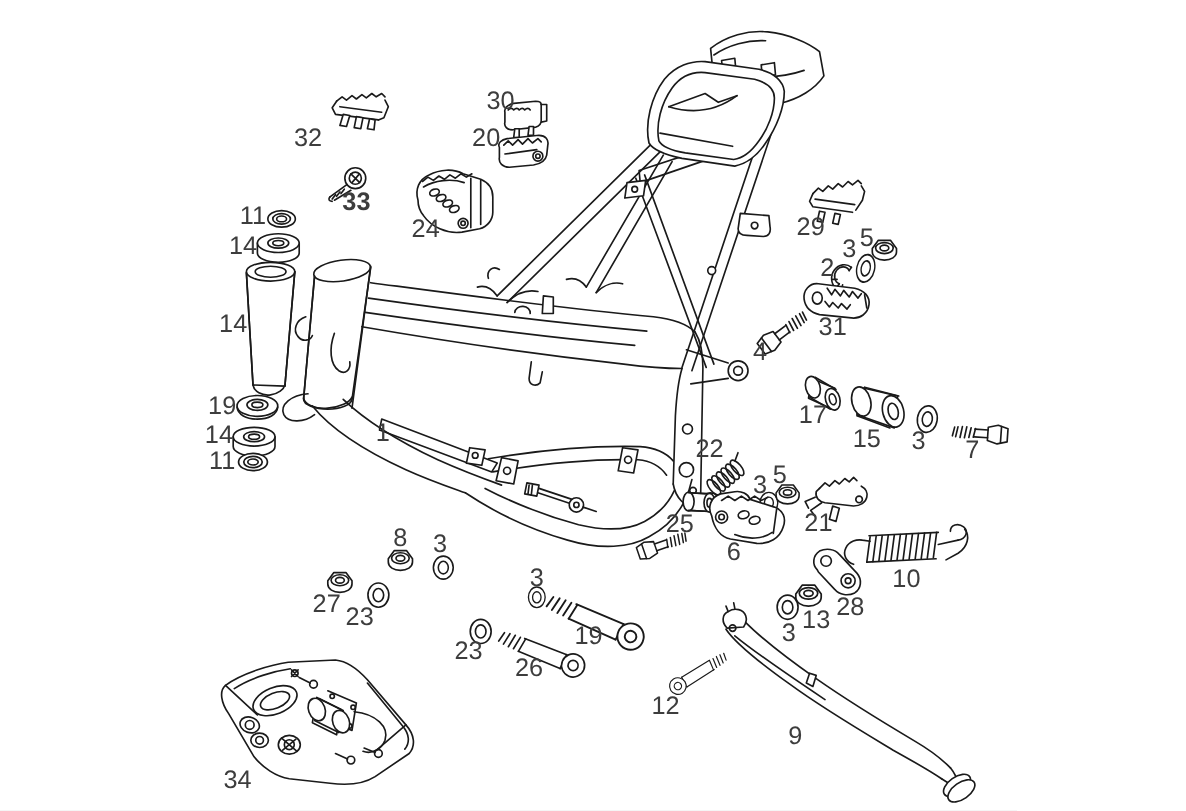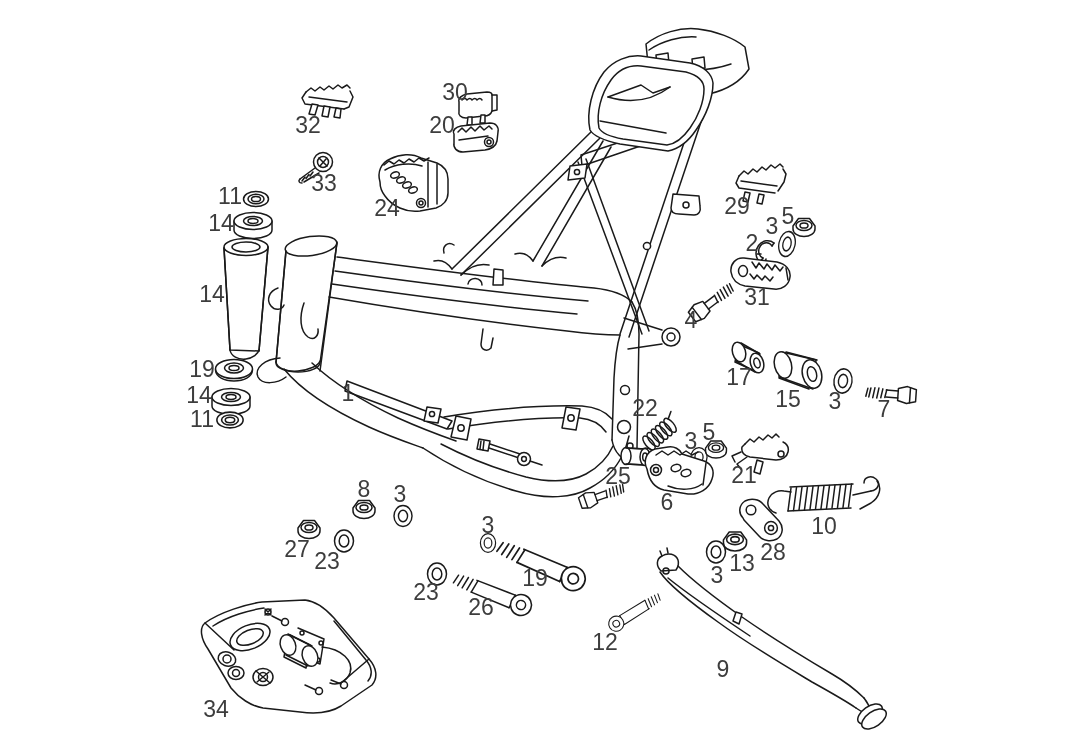--- a/index.html
+++ b/index.html
@@ -369,24 +369,24 @@
         <path d="M265,609 L271,615 M265,615 L271,609"></path>
       <path d="M305,685 L316,690"></path>
         <circle cx="319" cy="691" r="3.5"></circle>
       <path d="M331,680 L341,684"></path>
         <circle cx="344" cy="685" r="3.5"></circle>
       <path d="M322,647 C342,649 354,661 350,673 C347,681 338,686 330,683"></path>
     </g>
   </svg>
 
   <div class="labels-layer">
-      <div class="part-label" style="left: 308px; top: 125px; text-align: right;">32</div>
+      <div class="part-label" style="left: 280px; top: 125px; text-align: right;">32</div>
       <div class="part-label" style="left: 455px; top: 92px;">30</div>
       <div class="part-label" style="left: 442px; top: 125px;">20</div>
-      <div class="part-label" style="left: 324px; top: 183px;">33</div>
+      <div class="part-label" style="left: 324px; top: 183px; font-weight: bold;">33</div>
       <div class="part-label" style="left: 387px; top: 208px;">24</div>
       <div class="part-label" style="left: 230px; top: 196px;">11</div>
       <div class="part-label" style="left: 221px; top: 223px;">14</div>
       <div class="part-label" style="left: 212px; top: 294px;">14</div>
       <div class="part-label" style="left: 202px; top: 369px;">19</div>
       <div class="part-label" style="left: 199px; top: 395px;">14</div>
       <div class="part-label" style="left: 202px; top: 419px;">11</div>
       <div class="part-label" style="left: 737px; top: 206px;">29</div>
       <div class="part-label" style="left: 788px; top: 216px;">5</div>
       <div class="part-label" style="left: 772px; top: 226px;">3</div>

